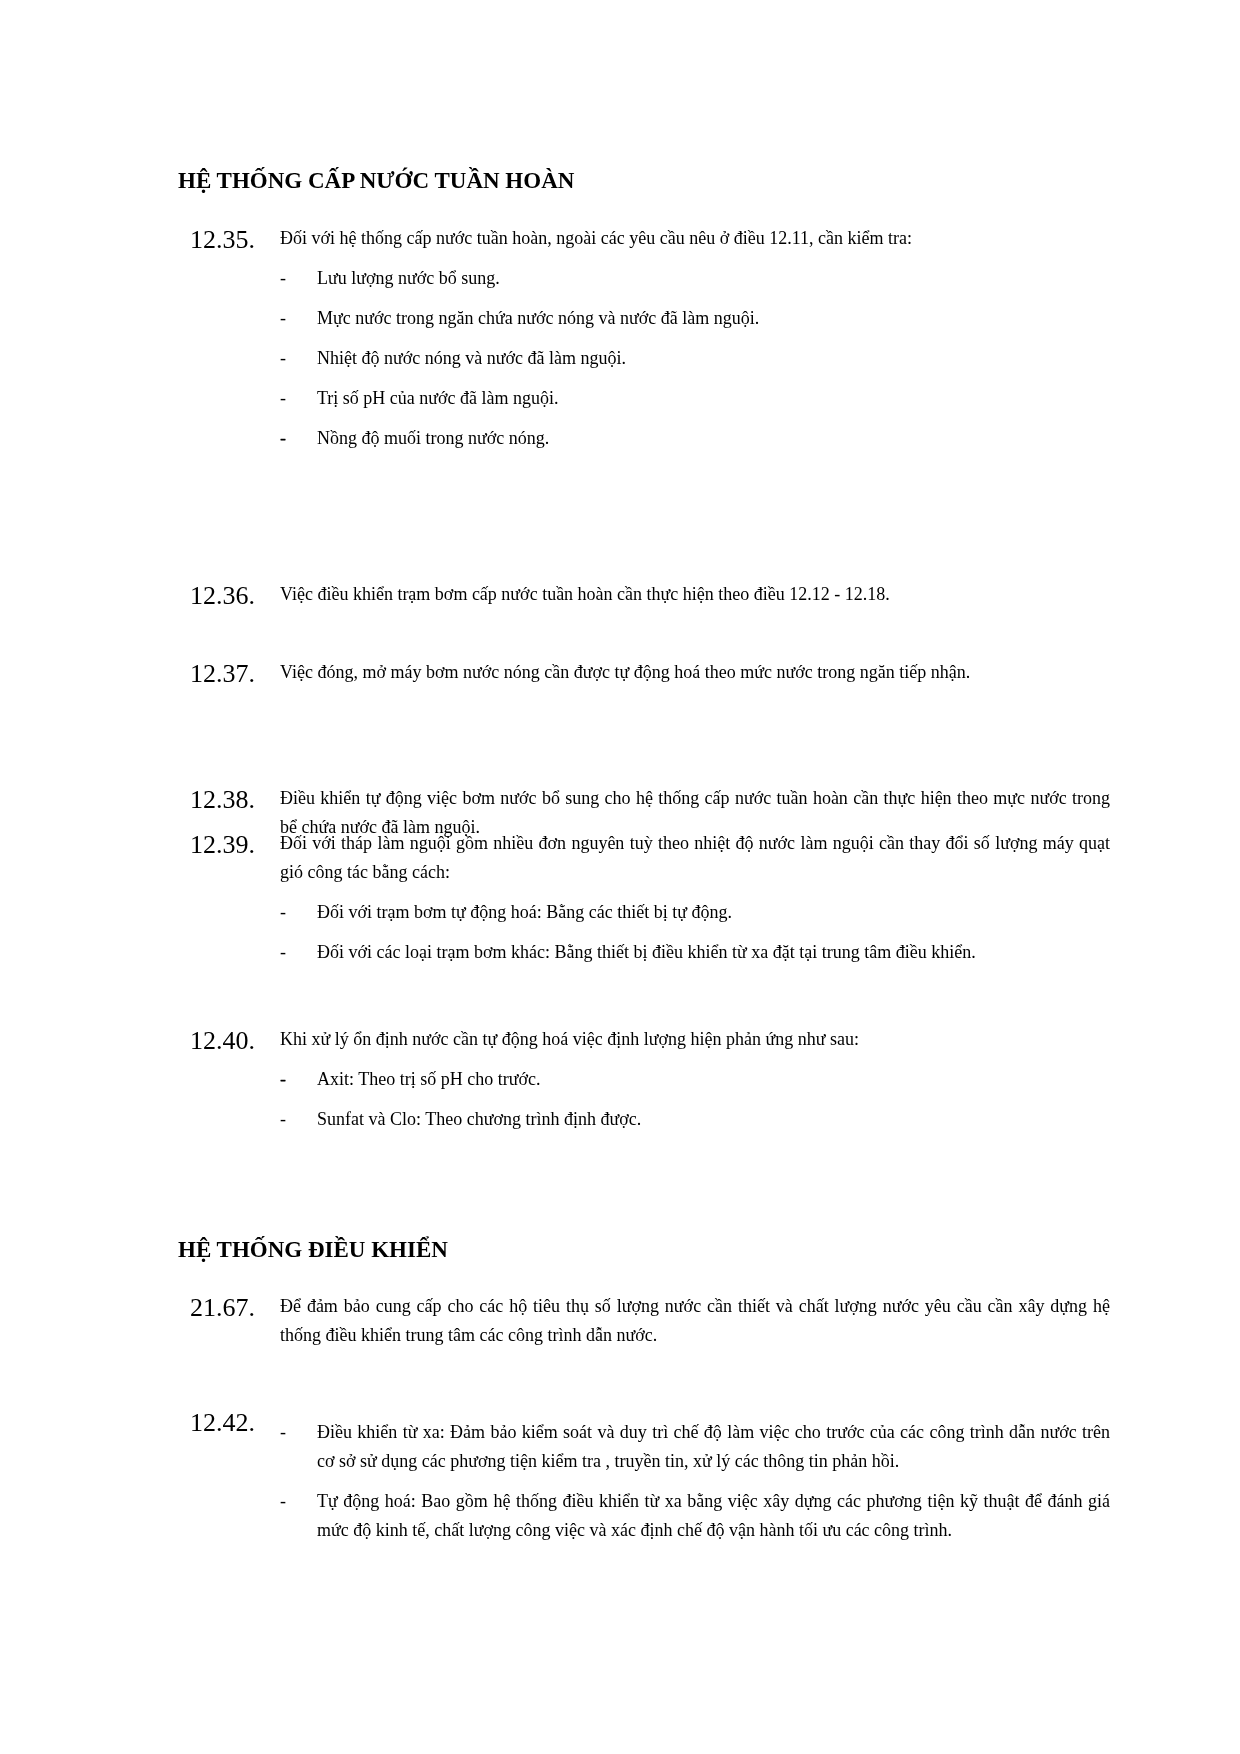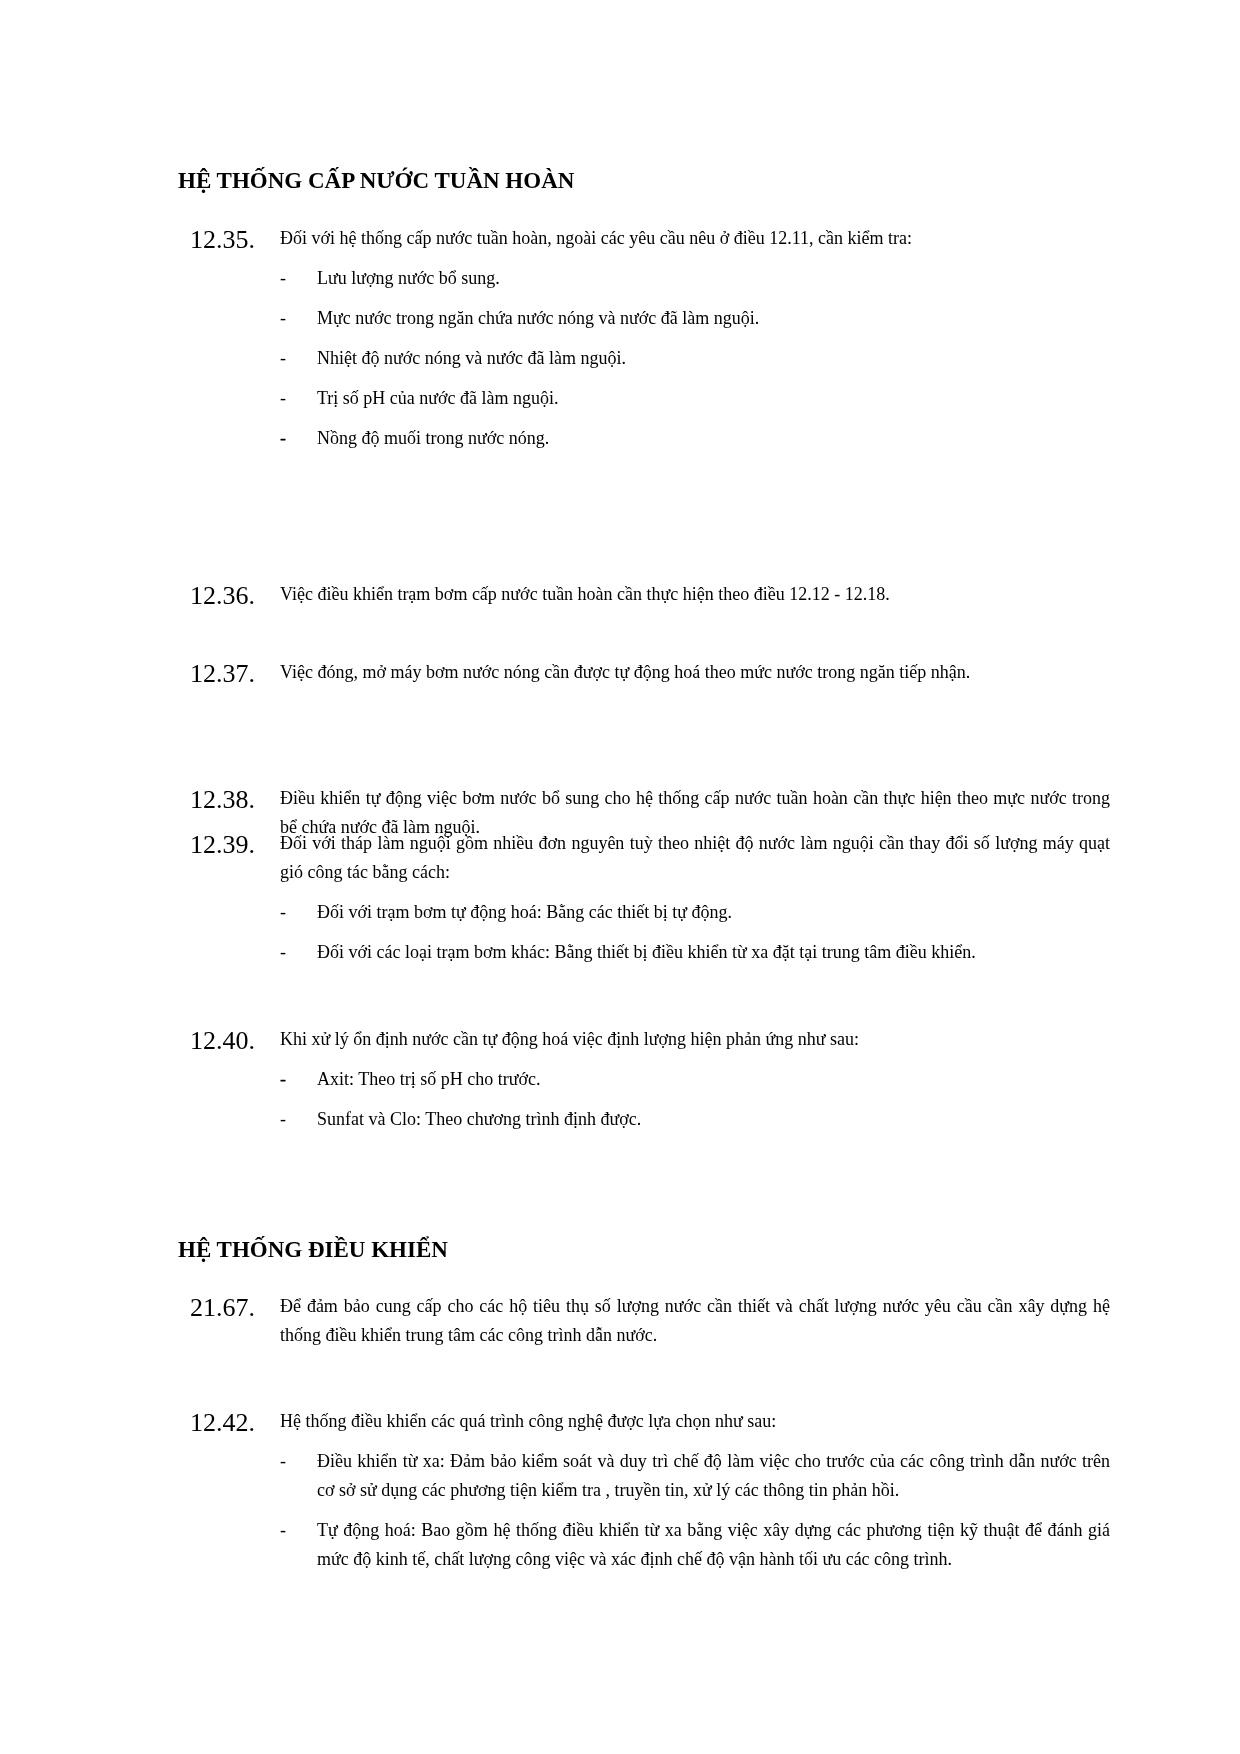--- a/index.html
+++ b/index.html
@@ -100,21 +100,20 @@
   <div class="clause" style="top:1292px;">
     <div class="clause-num">21.67.</div>
     <div class="clause-body">
       <div class="para">Để đảm bảo cung cấp cho các hộ tiêu thụ số lượng nước cần thiết và chất lượng nước yêu cầu cần xây dựng hệ thống điều khiển trung tâm các công trình dẫn nước.</div>
     </div>
   </div>
 
   <div class="clause" style="top:1407px;">
     <div class="clause-num">12.42.</div>
     <div class="clause-body">
-      <div class="para">Hệ thống điều khiển các quá trình công nghệ được lựa chọn như sau:</div>
       <ul class="bullets">
         <li class="bullet"><span class="bullet-dash">-</span><span>Điều khiển từ xa: Đảm bảo kiểm soát và duy trì chế độ làm việc cho trước của các công trình dẫn nước trên cơ sở sử dụng các phương tiện kiểm tra , truyền tin, xử lý các thông tin phản hồi.</span></li>
         <li class="bullet"><span class="bullet-dash">-</span><span>Tự động hoá: Bao gồm hệ thống điều khiển từ xa bằng việc xây dựng các phương tiện kỹ thuật để đánh giá mức độ kinh tế, chất lượng công việc và xác định chế độ vận hành tối ưu các công trình.</span></li>
       </ul>
     </div>
   </div>
 
 </div>
 
 </body></html>

